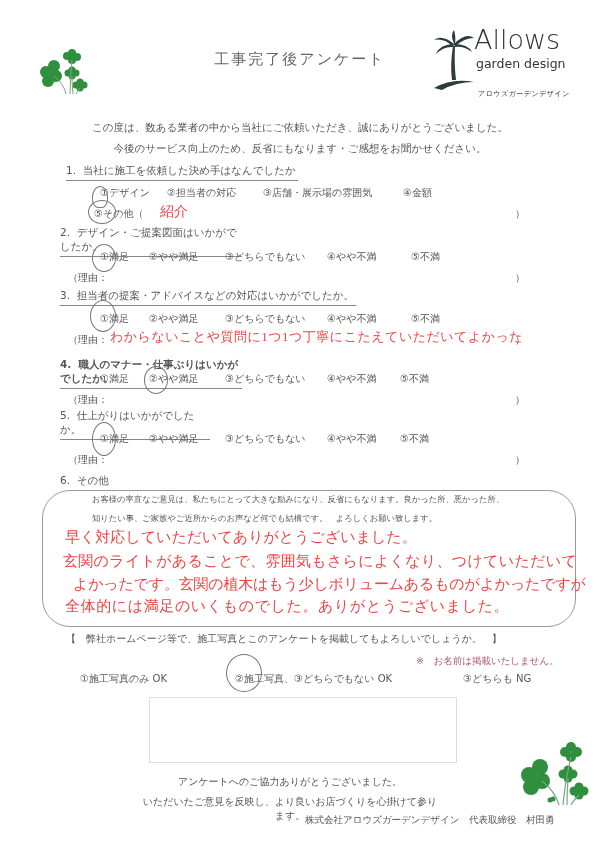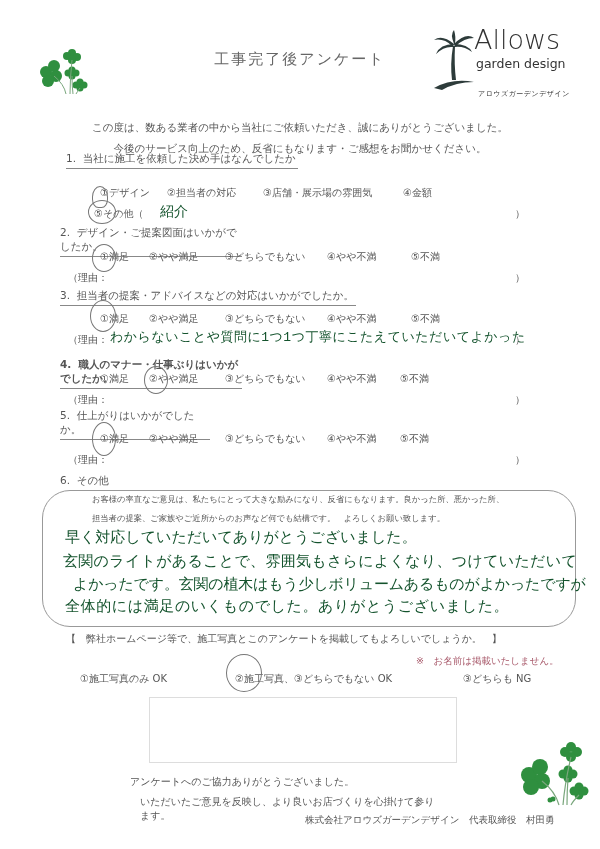--- a/index.html
+++ b/index.html
@@ -10,29 +10,29 @@
   .logo { left:432px; top:28px; width:160px; height:70px; }
   .logo .brand { position:absolute; left:42px; top:-4px; font-family:"DejaVu Sans", sans-serif; font-size:27px; color:#333; font-weight:300; letter-spacing:0px; }
   .logo .sub { position:absolute; left:44px; top:28px; font-size:12.5px; color:#333; }
   .logo .kana { position:absolute; left:46px; top:45px; font-size:7px; color:#333; letter-spacing:0.5px;margin-top:16px; }
   .intro { left:0; width:600px; text-align:center; font-size:10.5px; color:#555; }
   .q { font-size:10.5px; color:#555; left:66px; }
   .q.uline { border-bottom:1px solid #888; padding-bottom:2px; }
   .opt { font-size:10px; color:#555; position:absolute; white-space:nowrap; }
   .reason { font-size:10px; color:#555; position:absolute; }
   .paren { font-size:10px; color:#555; position:absolute; left:515px; }
-  .hand { font-family:Liberation Mono, monospace; color:#14532d; font-weight:200; position:absolute; white-space:nowrap; }
+  .hand { font-family:Liberation Serif, serif; color:#ef4444; font-weight:200; position:absolute; white-space:nowrap; }
   .circle { position:absolute; border:1px solid #777; border-radius:50%; }
   .cbox { left:42px; top:490px; width:532px; height:135px; border:1px solid #999; border-radius:28px; }
   .cbox .guide { position:absolute; font-size:8.3px; color:#555; left:49px; white-space:nowrap; }
   .consent { left:66px; top:632px; font-size:10px; color:#555; }
   .note { left:373px; top:655px; font-size:9.5px; color:#a8596a;margin-left:43px; }
   .pubopt { position:absolute; top:672px; font-size:10px; color:#555; white-space:nowrap; }
   .blank { left:149px; top:697px; width:306px; height:64px; border:1px solid #ddd; }
-  .thanks { left:130px; width:320px; text-align:left; font-size:10px; color:#555; }
+  .thanks { left:130px; width:320px; text-align:center; font-size:10px; color:#555; }
   .sign { left:305px; top:814px; font-size:9.5px; color:#555; white-space:nowrap; }
   svg { display:block; }
 </style>
 </head>
 <body>
 
 <div class="abs" style="left:36px;top:44px;">
   <svg width="56" height="52" viewBox="0 0 56 52">
     <g fill="#2f8f3f">
       <circle cx="10" cy="28" r="6"></circle>
@@ -78,21 +78,21 @@
     </svg>
   </div>
   <div class="brand">Allows</div>
   <div class="sub">garden design</div>
   <div class="kana">アロウズガーデンデザイン</div>
 </div>
 
 <div class="abs intro" style="top:121px;">この度は、数ある業者の中から当社にご依頼いただき、誠にありがとうございました。</div>
 <div class="abs intro" style="top:142px;">今後のサービス向上のため、反省にもなります・ご感想をお聞かせください。</div>
 
-<div class="abs q uline" style="top:152px;width:232px;">
+<div class="abs q uline" style="top:164px;width:232px;">
   <span>1.</span>&nbsp;&nbsp;<span>当社に施工を依頼した決め手はなんでしたか</span>
 </div>
 <span class="opt" style="left:100px;top:186px;">①デザイン</span>
 <span class="opt" style="left:167px;top:186px;">②担当者の対応</span>
 <span class="opt" style="left:263px;top:186px;">③店舗・展示場の雰囲気</span>
 <span class="opt" style="left:403px;top:186px;">④金額</span>
 <span class="opt" style="left:94px;top:207px;">⑤その他（</span>
 <span class="hand" style="left:160px;top:203px;font-size:14px;">紹介</span>
 <span class="paren" style="top:207px;">）</span>
 <div class="circle" style="left:88px;top:200px;width:26px;height:22px;"></div>
@@ -145,21 +145,21 @@
 <span class="opt" style="left:400px;top:432px;">⑤不満</span>
 <div class="circle" style="left:92px;top:422px;width:22px;height:32px;"></div>
 <span class="reason" style="left:68px;top:453px;">（理由：</span>
 <span class="paren" style="top:453px;">）</span>
 
 <div class="abs q" style="top:474px;left:60px;">
   <span>6.</span>&nbsp;&nbsp;<span>その他</span>
 </div>
 <div class="abs cbox">
   <div class="guide" style="top:3px;">お客様の率直なご意見は、私たちにとって大きな励みになり、反省にもなります。良かった所、悪かった所、</div>
-  <div class="guide" style="top:22px;">担当者の提案、ご家族やご近所からのお声など何でも結構です。　よろしくお願い致します。</div>
+  <div class="guide" style="top:22px;">知りたい事、ご家族やご近所からのお声など何でも結構です。　よろしくお願い致します。</div>
   <div class="hand" style="left:22px;top:37px;font-size:15px;">早く対応していただいてありがとうございました。</div>
   <div class="hand" style="left:30px;top:84px;font-size:15px;letter-spacing:-0.2px;">よかったです。玄関の植木はもう少しボリュームあるものがよかったですが</div>
   <div class="hand" style="left:20px;top:61px;font-size:15px;letter-spacing:0.3px;">玄関のライトがあることで、雰囲気もさらによくなり、つけていただいて</div>
   <div class="hand" style="left:22px;top:106px;font-size:15px;letter-spacing:0.6px;">全体的には満足のいくものでした。ありがとうございました。</div>
 </div>
 
 <div class="abs consent">【　弊社ホームページ等で、施工写真とこのアンケートを掲載してもよろしいでしょうか。　】</div>
 <div class="abs note">※　お名前は掲載いたしません。</div>
 <span class="pubopt" style="left:80px;">①施工写真のみ OK</span>
 <span class="pubopt" style="left:235px;">②施工写真、③どちらでもない OK</span>

